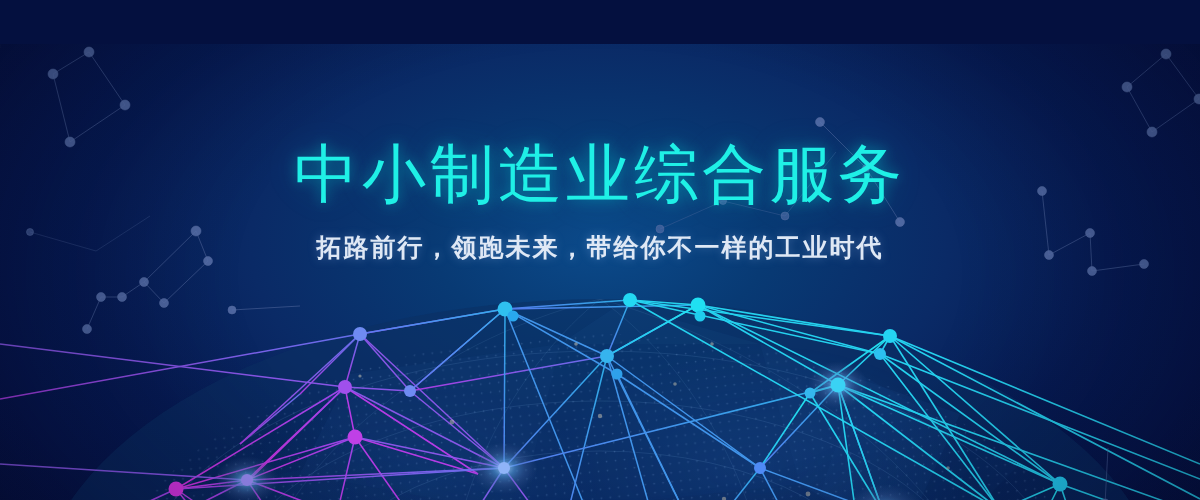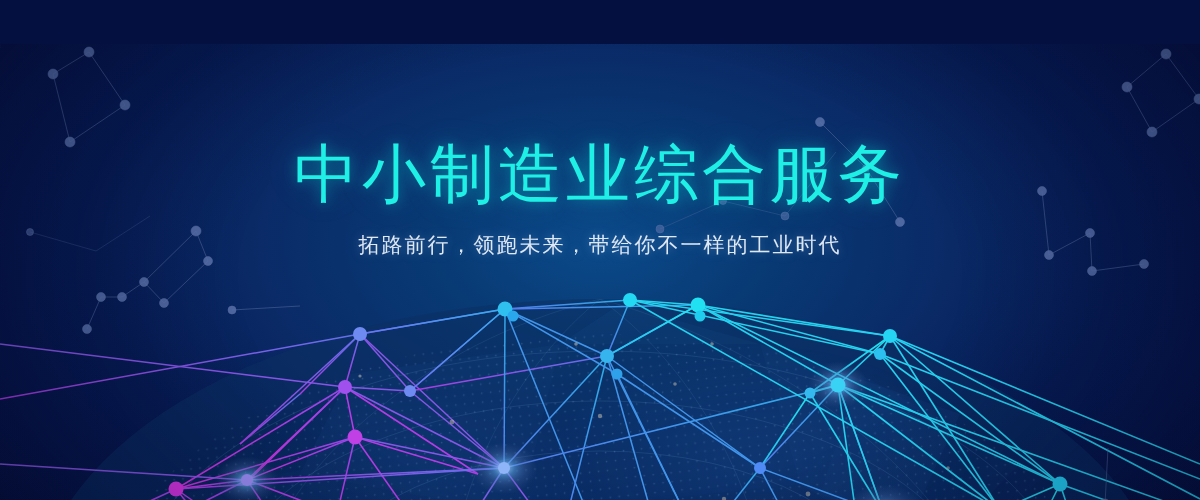--- a/index.html
+++ b/index.html
@@ -43,22 +43,22 @@
     font-size:64px;
     line-height:1.08;
     font-weight:300;
     letter-spacing:4px;
     color:#1ff0e6;
     text-shadow:0 0 14px rgba(0,224,220,.45), 0 0 34px rgba(0,200,220,.22);
     white-space:nowrap;
   }
   #subhead {
     margin-top:22px;
-    font-size:21px;
-    font-weight:400;
+    font-size:25px;
+    font-weight:700;
     letter-spacing:2px;
     color:#dfe8f5;
     text-shadow:0 0 10px rgba(160,200,255,.35);
     white-space:nowrap;
   }
 </style>
 </head>
 <body>
 
 <div id="banner">

